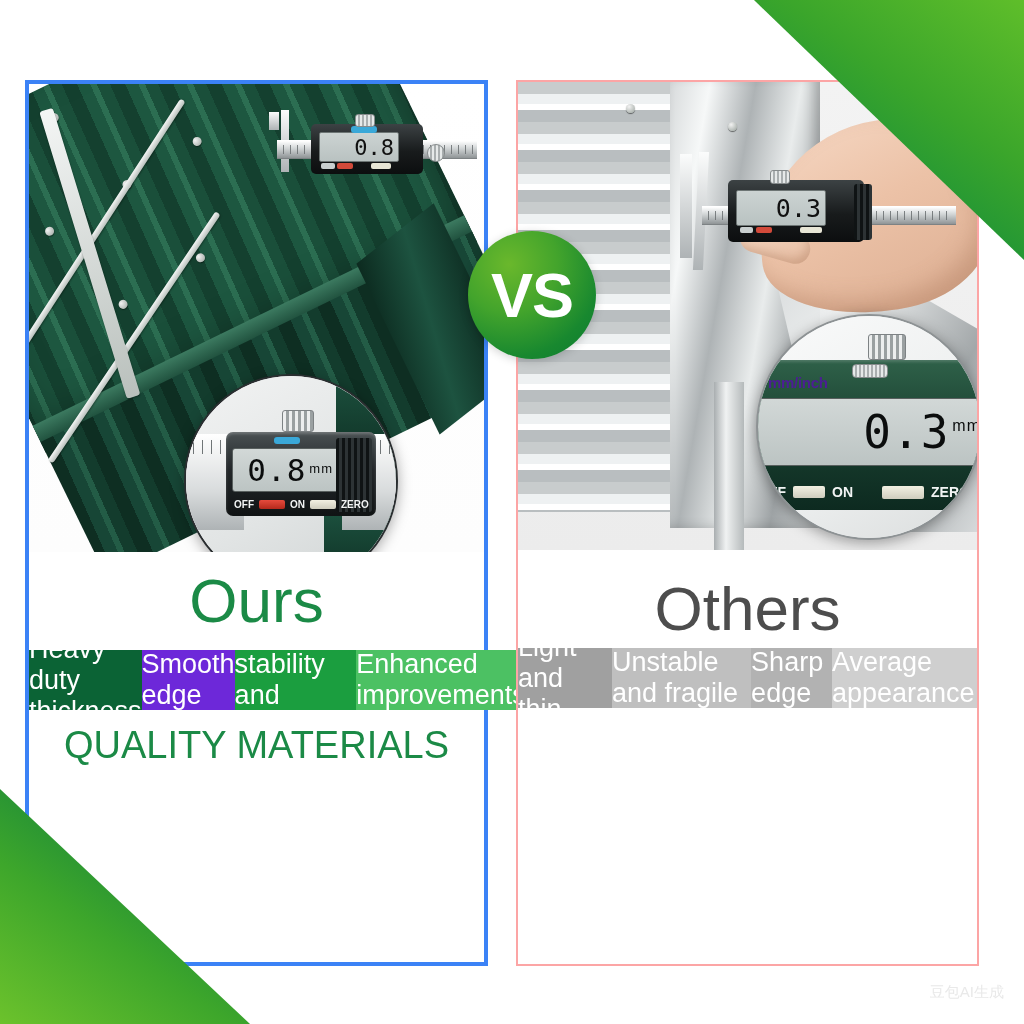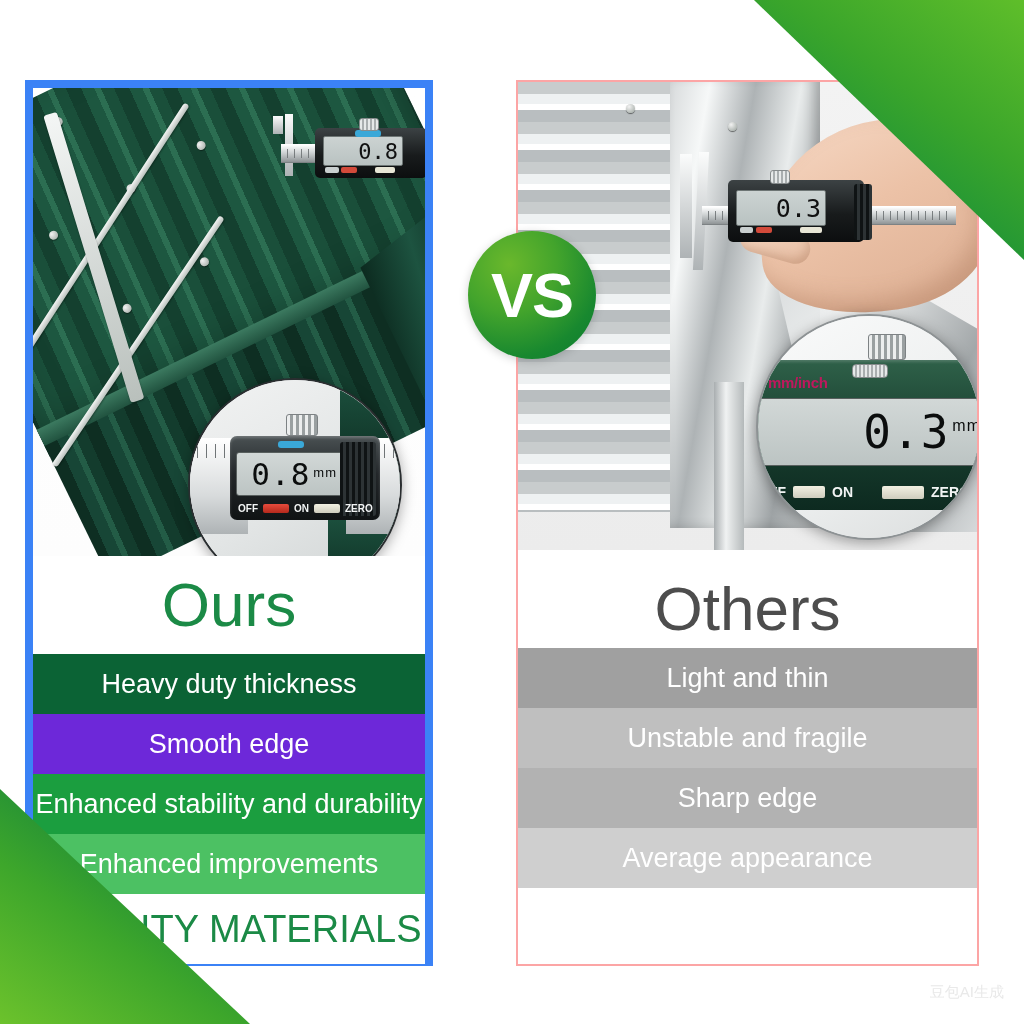--- a/index.html
+++ b/index.html
@@ -20,21 +20,21 @@
   }
   .corner-bl{
     position:absolute;bottom:0;left:0;width:250px;height:235px;
     background:linear-gradient(35deg,#6cc22c 0%,#3da62b 40%,#12813c 78%,#0b6f3a 100%);
     clip-path:polygon(0 0, 100% 100%, 0 100%);
     z-index:6;
   }
 
   
   .panel{position:absolute;top:80px;height:886px;box-sizing:border-box;background:#fff;}
-  .panel-left{left:25px;width:408px;border:8px solid #3b82f6;}
+  .panel-left{left:25px;width:463px;border:4px solid #3b82f6;}
   .panel-right{left:516px;width:463px;border:2px solid #fca5a5;}
 
   .photo{position:relative;width:100%;height:468px;overflow:hidden;}
 
   
   .photo-left{
     background:
       linear-gradient(#ffffff,#fdfdfd);
   }
   .bed{
@@ -158,21 +158,21 @@
     display:flex;align-items:center;justify-content:flex-end;padding-right:8px;
     font-family:"DejaVu Sans Mono", monospace;color:#0b0d0d;letter-spacing:1px;}
   .big-lcd .unit{font-family:"Liberation Sans",sans-serif;font-size:13px;
     align-self:flex-start;margin-top:12px;margin-left:3px;}
   .big-ribs{position:absolute;
     background:repeating-linear-gradient(90deg,#0f1314 0 3px,#2d3335 3px 6px);border-radius:3px;}
   .big-btnrow{position:absolute;display:flex;align-items:center;gap:5px;
     font-size:10px;font-weight:bold;color:#f2f4f4;font-family:"Liberation Sans",sans-serif;}
   .sw{width:26px;height:9px;border-radius:2px;background:linear-gradient(#f2f0e2,#cfcdbe);}
   .sw.red{background:linear-gradient(#e64b3c,#b5291c);}
-  .mmlabel{position:absolute;color:#be185d;font-size:15px;font-weight:bold;
+  .mmlabel{position:absolute;color:#4c1d95;font-size:15px;font-weight:bold;
     font-family:"Liberation Sans",sans-serif;letter-spacing:-.3px;}
   .topknob{position:absolute;border-radius:3px;
     background:repeating-linear-gradient(90deg,#eceeee 0 3px,#9aa0a1 3px 6px);
     border:1px solid #7d8284;}
   .bluedot{position:absolute;width:26px;height:7px;border-radius:3px;background:#3aa8d8;}
 
   
   .vs{
     position:absolute;left:468px;top:231px;width:128px;height:128px;border-radius:50%;
     background:radial-gradient(circle at 32% 26%,#6ab82c 0%,#43a42c 38%,#18882f 72%,#0c7a30 100%);
@@ -181,21 +181,21 @@
   }
   .vs span{color:#fff;font-size:63px;font-weight:bold;letter-spacing:-1px;line-height:1;}
 
   
   .head-band{height:98px;display:flex;align-items:center;justify-content:center;background:#fff;}
   .head-band .t{font-size:62px;line-height:1;}
   .head-left .t{color:#1b8a46;}
   .head-right .t{color:#4d4d4d;margin-top:20px;}
 
   
-  .rows{display:flex;flex-direction:column;}
+  .rows{display:flex;flex-direction:row;}
   .row{height:60px;display:flex;align-items:center;justify-content:center;
     color:#fff;font-size:27px;}
   .footer-row{height:70px;display:flex;align-items:center;justify-content:center;background:#fff;}
   .footer-row .t{color:#1b8a46;font-size:38px;}
   .footer-row.blank .t{visibility:hidden;}
 
   
   .watermark{position:absolute;right:20px;bottom:22px;color:#e9e9e9;font-size:15px;z-index:9;}
 </style>
 </head>

